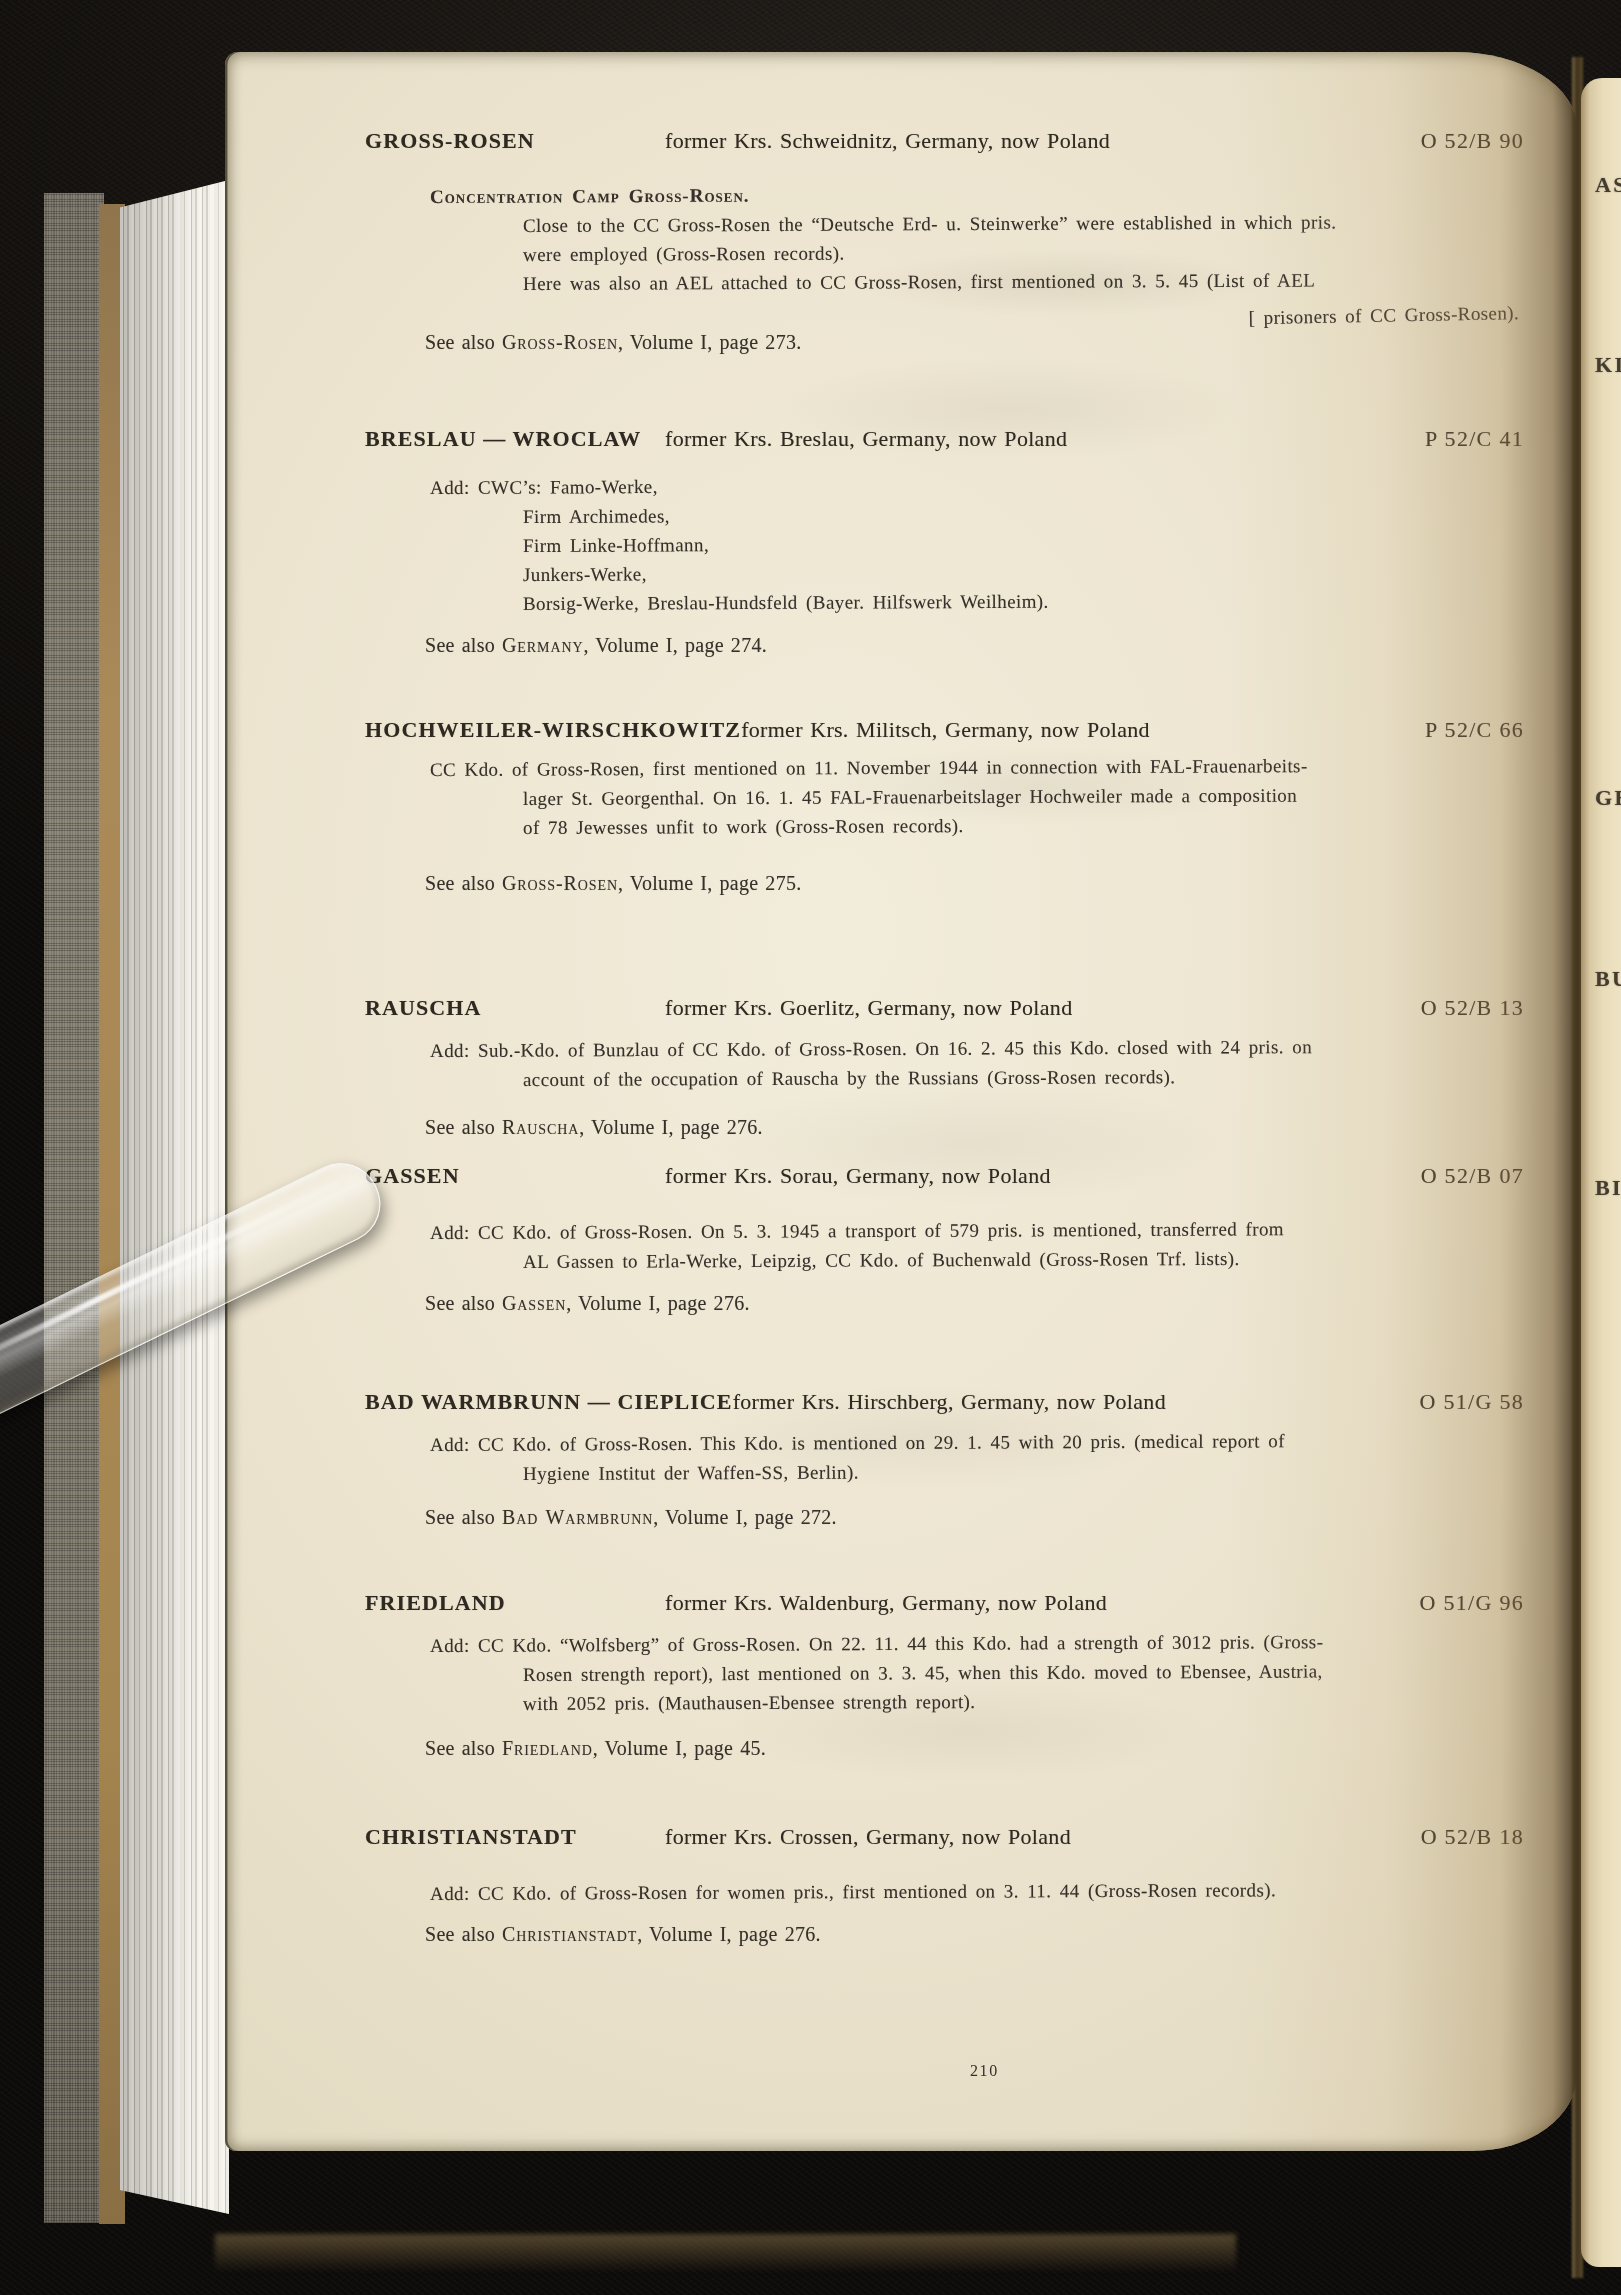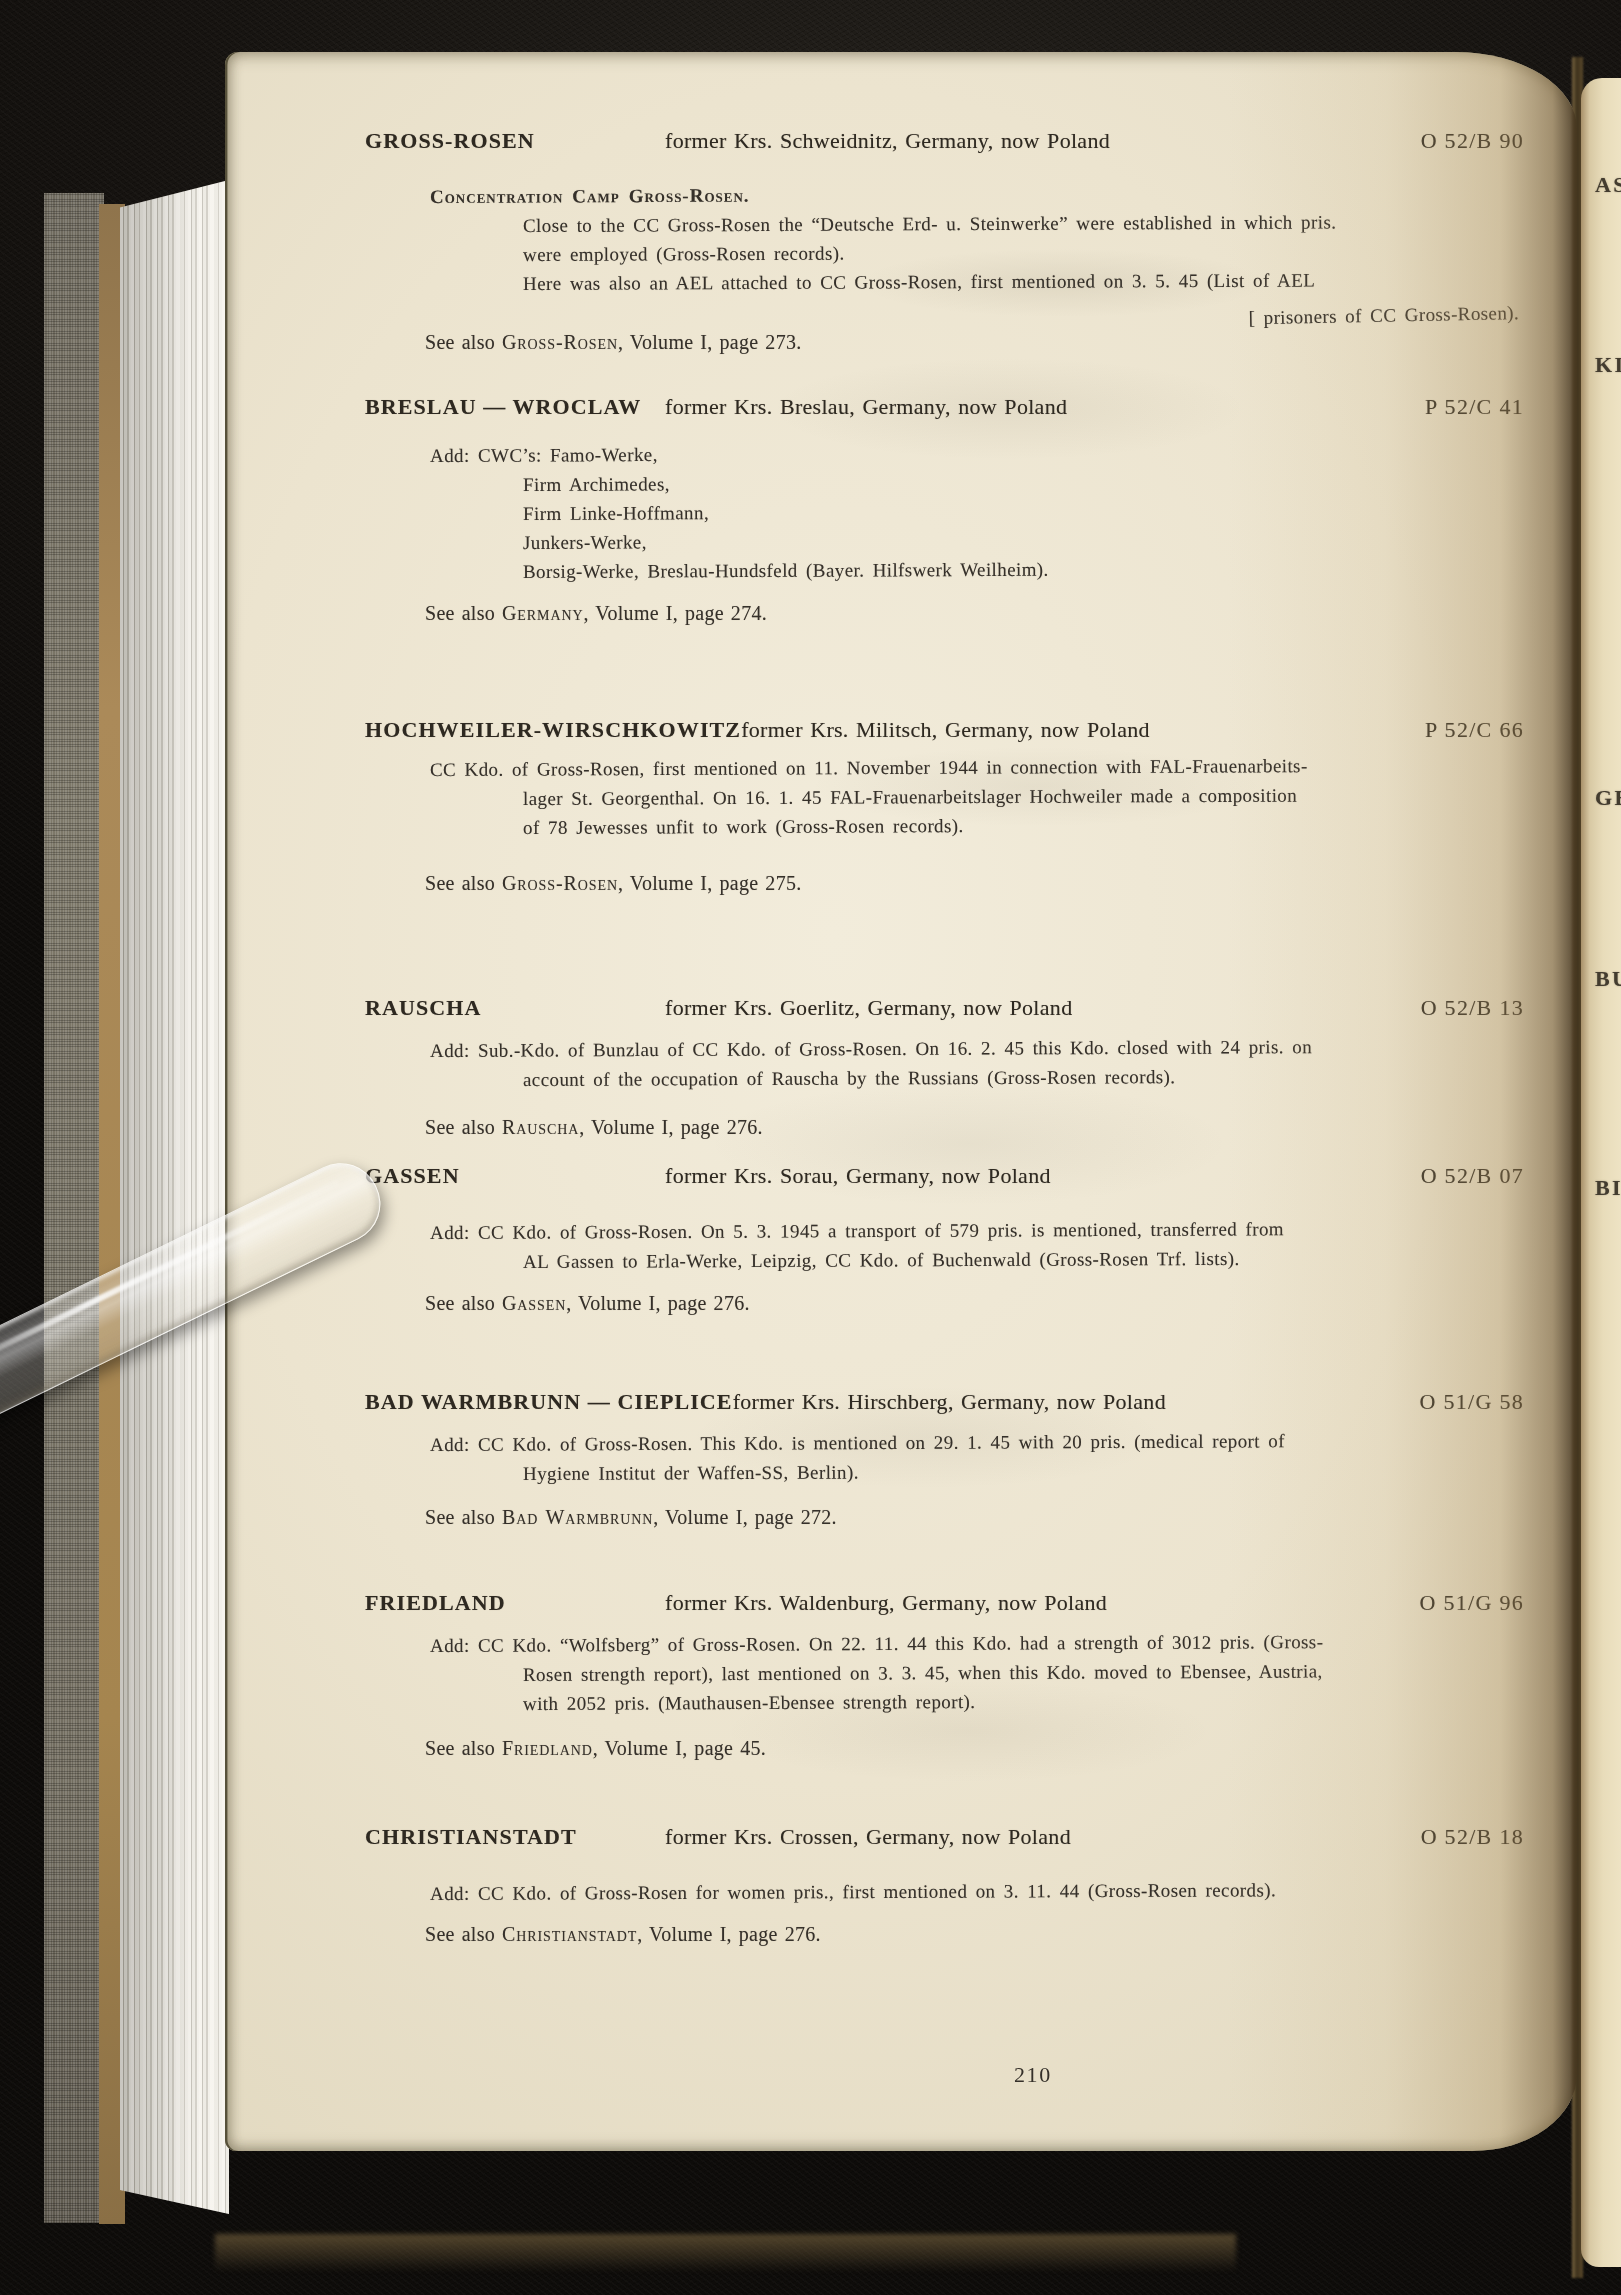--- a/index.html
+++ b/index.html
@@ -92,21 +92,21 @@
     box-shadow:0 8px 14.6px rgba(0,0,0,0.40),
                inset 0 2.4px 5.7px rgba(255,255,255,0.80),
                inset 0 -3.2px 7.3px rgba(110,104,88,0.45);
   }
   .ruler-streak{position:absolute;left:6%;top:16px;width:88%;height:5.7px;border-radius:3.2px;
     background:linear-gradient(to right,rgba(255,255,255,0.05),rgba(255,255,255,0.85) 40%,rgba(255,255,255,0.10));
     filter:blur(0.8px);}
   
   .entries{position:absolute;inset:0;z-index:3;color:#35302a;}
   .entry{position:absolute;left:140px;width:1159px;}
-  .e1{top:76px}.e2{top:342px}.e3{top:665px}.e4{top:943px}
+  .e1{top:76px}.e2{top:374px}.e3{top:665px}.e4{top:943px}
   .e5{top:1111px}.e6{top:1337px}.e7{top:1538px}.e8{top:1772px}
   .hdr{display:flex;align-items:baseline;height:29px;font-size:22px;font-weight:700;
        letter-spacing:1.1px;color:#2e2921;white-space:nowrap;
        text-shadow:0 0 0.8px rgba(52,44,32,0.35);}
   .hw{flex:none;min-width:300px;}
   .loc{flex:none;font-weight:400;letter-spacing:0.3px;word-spacing:1.6px;}
   .code{margin-left:auto;font-weight:400;letter-spacing:1.3px;}
   .body{font-size:19px;line-height:29px;letter-spacing:0.4px;word-spacing:3.2px;
         text-shadow:0 0 0.8px rgba(60,50,40,0.30);}
   .line{white-space:nowrap;transform:rotate(-0.25deg);transform-origin:0 50%;}
@@ -118,21 +118,21 @@
        word-spacing:1.6px;white-space:nowrap;text-shadow:0 0 0.8px rgba(60,50,40,0.30);}
   .see-name{font-variant:small-caps;letter-spacing:0.9px;}
   .e1 .body{margin-top:25px}.e1 .see{margin-top:0.8px}
   .e2 .body{margin-top:18px}.e2 .see{margin-top:13px}
   .e3 .body{margin-top:9px}.e3 .see{margin-top:27px}
   .e4 .body{margin-top:12px}.e4 .see{margin-top:18.6px}
   .e5 .body{margin-top:26px}.e5 .see{margin-top:13px}
   .e6 .body{margin-top:12px}.e6 .see{margin-top:15.4px}
   .e7 .body{margin-top:12px}.e7 .see{margin-top:16px}
   .e8 .body{margin-top:26px}.e8 .see{margin-top:12px}
-  .page-number{position:absolute;left:789px;top:2010px;font-size:22px;letter-spacing:1.6px;
+  .page-number{position:absolute;left:745px;top:2010px;font-size:16px;letter-spacing:1.6px;
        color:#35302a;z-index:3;}
 </style>
 </head>
 <body>
 
 <div class="shot">
   <div class="cloth-texture"></div>
   <div class="cover-cloth"></div>
   <div class="cover-board"></div>
   <div class="page-stack"></div>

